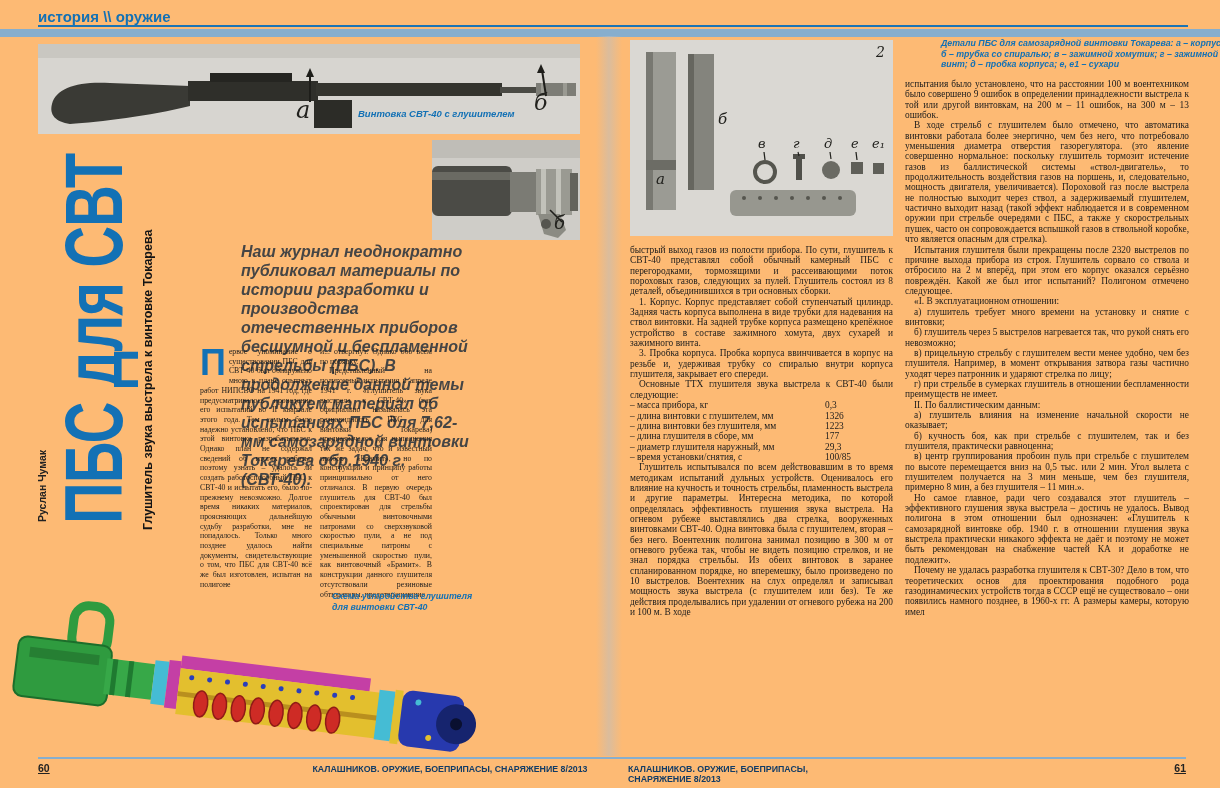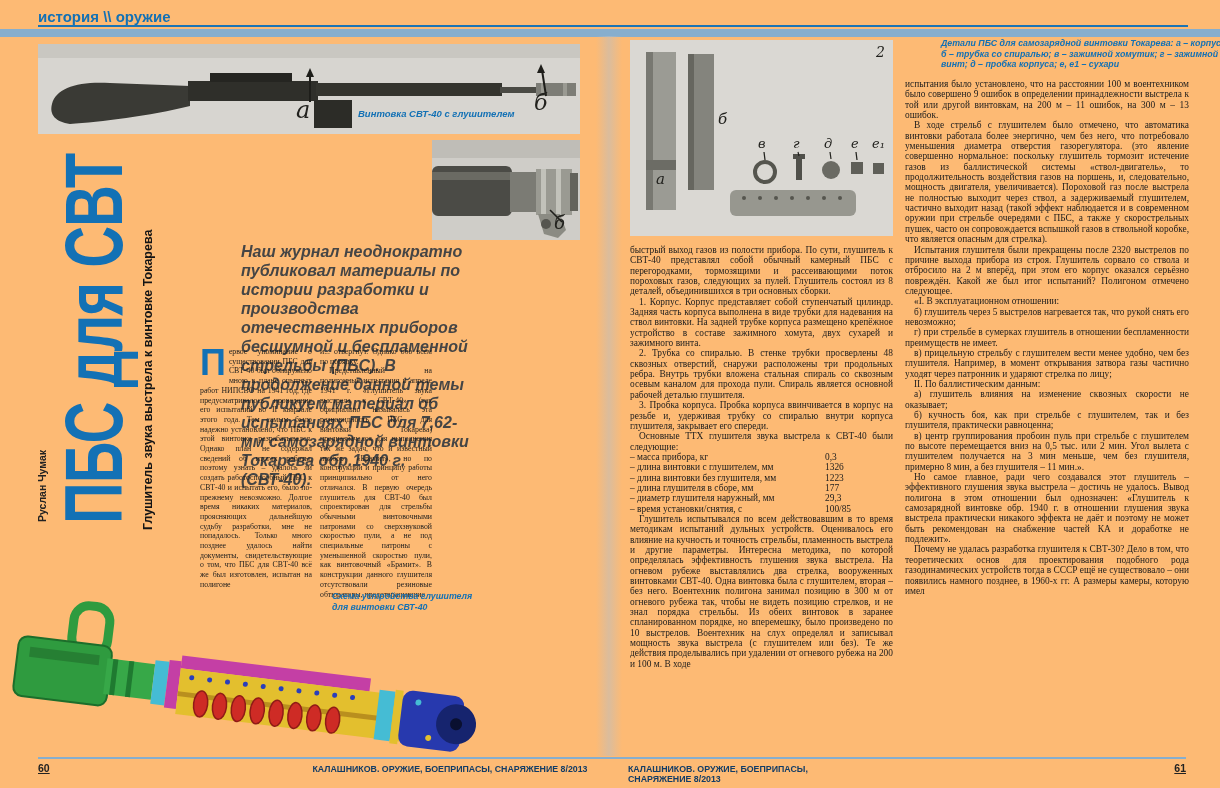--- a/index.html
+++ b/index.html
@@ -199,21 +199,20 @@
     <span class="abs hand" style="left:221px;top:96px;font-size:13px;">е</span>
     <span class="abs hand" style="left:242px;top:96px;font-size:13px;">е₁</span>
     <span class="abs hand" style="left:246px;top:4px;font-size:14px;">2</span>
   </div>
 
   <div class="abs photo-caption" style="left:905px;top:38px;width:283px;margin-left:36px;">Детали ПБС для самозарядной винтовки Токарева: а – корпус; б – трубка со спиралью; в – зажимной хомутик; г – зажимной винт; д – пробка корпуса; е, е1 – сухари</div>
 
   <div class="abs colR" style="left:630px;top:245px;width:263px;height:490px;">
     <p class="noindent">быстрый выход газов из полости прибора. По сути, глушитель к СВТ-40 представлял собой обычный камерный ПБС с перегородками, тормозящими и рассеивающими поток пороховых газов, следующих за пулей. Глушитель состоял из 8 деталей, объединившихся в три основных сборки.</p>
     <p>1. Корпус. Корпус представляет собой ступенчатый цилиндр. Задняя часть корпуса выполнена в виде трубки для надевания на ствол винтовки. На задней трубке корпуса размещено крепёжное устройство в составе зажимного хомута, двух сухарей и зажимного винта.</p>
-    <p>2. Трубка со спиралью. В стенке трубки просверлены 48 сквозных отверстий, снаружи расположены три продольных ребра. Внутрь трубки вложена стальная спираль со сквозным осевым каналом для прохода пули. Спираль является основной рабочей деталью глушителя.</p>
     <p>3. Пробка корпуса. Пробка корпуса ввинчивается в корпус на резьбе и, удерживая трубку со спиралью внутри корпуса глушителя, закрывает его спереди.</p>
     <p>Основные ТТХ глушителя звука выстрела к СВТ-40 были следующие:</p>
     <div class="ttx-row">
       <span class="ttx-label">– масса прибора, кг</span>
       <span class="ttx-value">0,3</span>
     </div>
     <div class="ttx-row">
       <span class="ttx-label">– длина винтовки с глушителем, мм</span>
       <span class="ttx-value">1326</span>
     </div>
@@ -234,25 +233,26 @@
       <span class="ttx-value">100/85</span>
     </div>
     <p>Глушитель испытывался по всем действовавшим в то время методикам испытаний дульных устройств. Оценивалось его влияние на кучность и точность стрельбы, пламенность выстрела и другие параметры. Интересна методика, по которой определялась эффективность глушения звука выстрела. На огневом рубеже выставлялись два стрелка, вооруженных винтовками СВТ-40. Одна винтовка была с глушителем, вторая – без него. Воентехник полигона занимал позицию в 300 м от огневого рубежа так, чтобы не видеть позицию стрелков, и не знал порядка стрельбы. Из обеих винтовок в заранее спланированном порядке, но вперемешку, было произведено по 10 выстрелов. Воентехник на слух определял и записывал мощность звука выстрела (с глушителем или без). Те же действия проделывались при удалении от огневого рубежа на 200 и 100 м. В ходе</p>
   </div>
 
   <div class="abs colR" style="left:905px;top:79px;width:284px;height:656px;">
     <p class="noindent">испытания было установлено, что на расстоянии 100 м воентехником было совершено 9 ошибок в определении принадлежности выстрела к той или другой винтовкам, на 200 м – 11 ошибок, на 300 м – 13 ошибок.</p>
     <p>В ходе стрельб с глушителем было отмечено, что автоматика винтовки работала более энергично, чем без него, что потребовало уменьшения диаметра отверстия газорегулятора. (это явление совершенно нормальное: поскольку глушитель тормозит истечение газов из баллистической системы «ствол-двигатель», то продолжительность воздействия газов на поршень, и, следовательно, мощность двигателя, увеличивается). Пороховой газ после выстрела не полностью выходит через ствол, а задерживаемый глушителем, частично выходит назад (такой эффект наблюдается и в современном оружии при стрельбе очередями с ПБС, а также у скорострельных пушек, часто он сопровождается вспышкой газов в ствольной коробке, что является опасным для стрелка).</p>
     <p>Испытания глушителя были прекращены после 2320 выстрелов по причине выхода прибора из строя. Глушитель сорвало со ствола и отбросило на 2 м вперёд, при этом его корпус оказался серьёзно повреждён. Какой же был итог испытаний? Полигоном отмечено следующее.</p>
     <p>«I. В эксплуатационном отношении:</p>
+    <p>а) глушитель требует много времени на установку и снятие с винтовки;</p>
     <p>б) глушитель через 5 выстрелов нагревается так, что рукой снять его невозможно;</p>
+    <p>в) прицельную стрельбу с глушителем вести менее удобно, чем без глушителя. Например, в момент открывания затвора газы частично уходят через патронник и ударяют стрелка по лицу;</p>
     <p>г) при стрельбе в сумерках глушитель в отношении беспламенности преимуществ не имеет.</p>
-    <p>в) прицельную стрельбу с глушителем вести менее удобно, чем без глушителя. Например, в момент открывания затвора газы частично уходят через патронник и ударяют стрелка по лицу;</p>
     <p>II. По баллистическим данным:</p>
-    <p>а) глушитель влияния на изменение сквозных скорости не оказывает;</p>
+    <p>а) глушитель влияния на изменение начальной скорости не оказывает;</p>
     <p>б) кучность боя, как при стрельбе с глушителем, так и без глушителя, практически равноценна;</p>
     <p>в) центр группирования пробоин пуль при стрельбе с глушителем по высоте перемещается вниз на 0,5 тыс. или 2 мин. Угол вылета с глушителем получается на 3 мин меньше, чем без глушителя, примерно 8 мин, а без глушителя – 11 мин.».</p>
     <p>Но самое главное, ради чего создавался этот глушитель – эффективного глушения звука выстрела – достичь не удалось. Вывод полигона в этом отношении был однозначен: «Глушитель к самозарядной винтовке обр. 1940 г. в отношении глушения звука выстрела практически никакого эффекта не даёт и поэтому не может быть рекомендован на снабжение частей КА и доработке не подлежит».</p>
     <p>Почему не удалась разработка глушителя к СВТ-30? Дело в том, что теоретических основ для проектирования подобного рода газодинамических устройств тогда в СССР ещё не существовало – они появились намного позднее, в 1960-х гг. А размеры камеры, которую имел</p>
   </div>
 
   <div class="abs rule-light" style="left:38px;top:757px;width:1148px;height:2px;"></div>
   <div class="abs page-num" style="left:38px;top:762px;">60</div>
   <div class="abs footer-text" style="left:295px;top:764px;width:310px;text-align:center;">КАЛАШНИКОВ. ОРУЖИЕ, БОЕПРИПАСЫ, СНАРЯЖЕНИЕ 8/2013</div>
   <div class="abs footer-text" style="left:628px;top:764px;width:240px;">КАЛАШНИКОВ. ОРУЖИЕ, БОЕПРИПАСЫ, СНАРЯЖЕНИЕ 8/2013</div>

